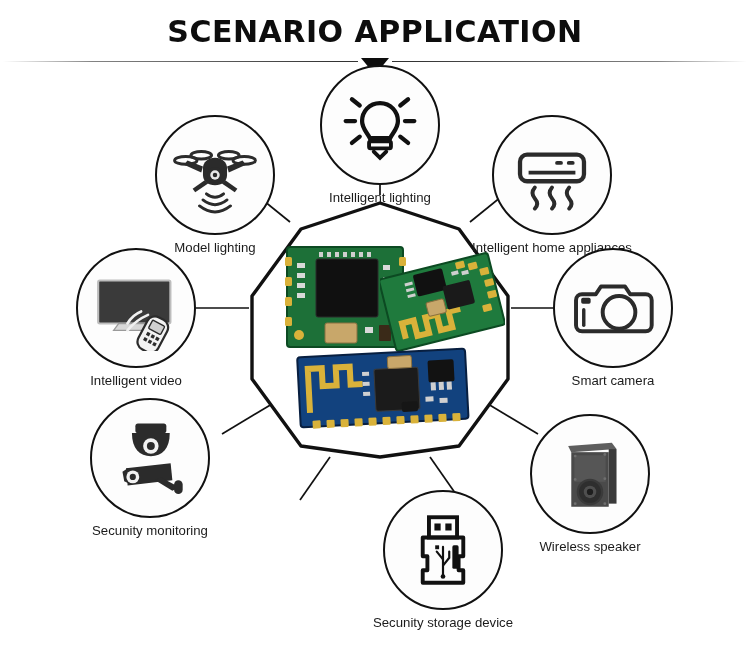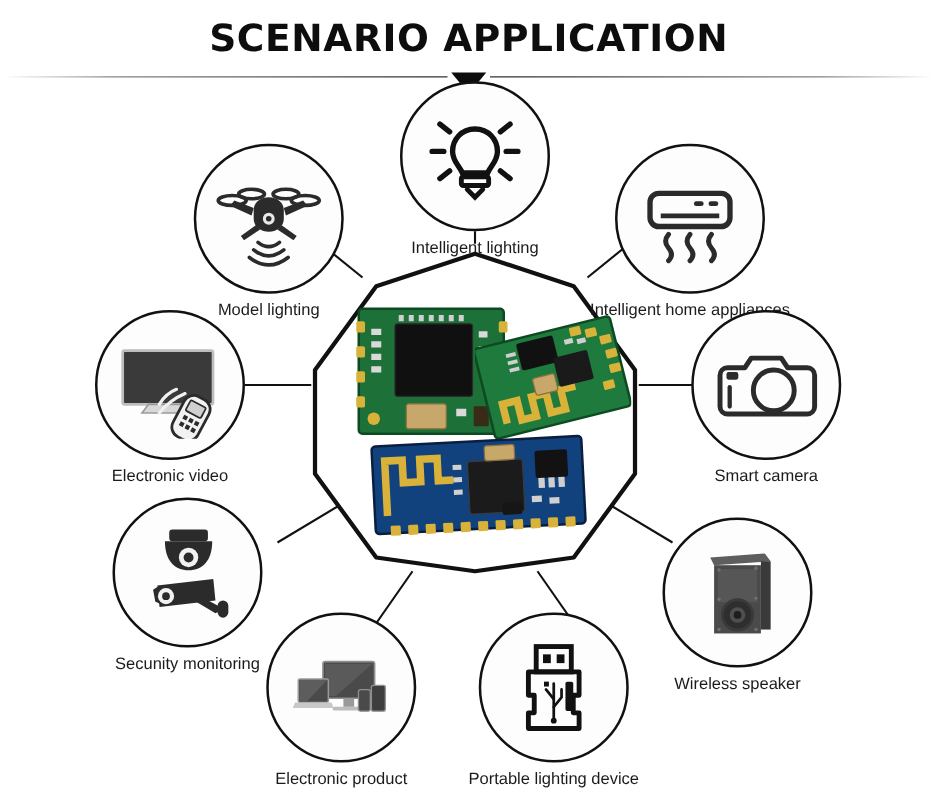--- a/index.html
+++ b/index.html
@@ -359,21 +359,21 @@
             <rect x="63" y="81" width="4" height="4"></rect>
               <rect x="69" y="81" width="4" height="4"></rect>
               <rect x="75" y="81" width="4" height="4"></rect>
             <rect x="63" y="88" width="4" height="4"></rect>
               <rect x="69" y="88" width="4" height="4"></rect>
               <rect x="75" y="88" width="4" height="4"></rect>
           </g>
         </g>
       </svg>
     </div>
-    <div class="label">Electronic video</div>
+    <div class="label">Intelligent video</div>
   </div>
 
   <div class="node" style="left:90px; top:398px;">
     <div class="circle">
       <svg class="art-wide" viewBox="0 0 100 100">
 
         <rect x="33" y="10" width="36" height="11" rx="3" fill="#2b2b2b"></rect>
         <path d="M29 21 L73 21 C73 39 64 48 51 48 C38 48 29 39 29 21 Z" fill="#2b2b2b"></path>
         <circle cx="51" cy="36" r="9" fill="#f2f2f2"></circle>
         <circle cx="51" cy="36" r="4.6" fill="#2b2b2b"></circle>
@@ -424,40 +424,20 @@
           <circle cx="31" cy="88" r="1.8"></circle>
             <circle cx="69" cy="88" r="1.8"></circle>
           <circle cx="31" cy="57" r="1.8"></circle>
             <circle cx="69" cy="56" r="1.8"></circle>
         </g>
       </svg>
     </div>
     <div class="label">Wireless speaker</div>
   </div>
 
-  <div class="node" style="left:213px; top:490px;">
-    <div class="circle">
-      <svg class="art-wide" viewBox="0 0 100 100">
-
-        <rect x="33" y="26" width="48" height="34" rx="2" fill="#4a4a4a" stroke="#8f8f8f" stroke-width="1.6"></rect>
-        <path d="M35 28 L79 28 L45 58 L35 58 Z" fill="#5a5a5a"></path>
-        <rect x="52" y="60" width="10" height="8" fill="#9a9a9a"></rect>
-        <rect x="42" y="68" width="30" height="3.5" rx="1.5" fill="#bdbdbd"></rect>
-
-        <rect x="10" y="42" width="28" height="22" rx="1.6" fill="#4a4a4a" stroke="#9a9a9a" stroke-width="1.4"></rect>
-        <path d="M11 43 L37 43 L18 63 L11 63 Z" fill="#5d5d5d"></path>
-        <path d="M7 64 L41 64 L43 69 L5 69 Z" fill="#c8c8c8"></path>
-
-        <rect x="78" y="48" width="13" height="24" rx="2" fill="#3e3e3e" stroke="#8f8f8f" stroke-width="1.3"></rect>
-
-        <rect x="66" y="52" width="11" height="20" rx="2" fill="#4a4a4a" stroke="#8f8f8f" stroke-width="1.2"></rect>
-      </svg>
-    </div>
-    <div class="label wide2">Electronic product</div>
-  </div>
 
   <div class="node" style="left:383px; top:490px;">
     <div class="circle">
       <svg class="art" viewBox="0 0 100 100">
 
         <rect x="32" y="8" width="36" height="26" fill="none" stroke="#111" stroke-width="5"></rect>
         <rect x="39" y="16" width="8" height="9" fill="#111"></rect>
         <rect x="53" y="16" width="8" height="9" fill="#111"></rect>
 
         <path d="M24 34 L76 34 L76 58 L70 58 L70 76 L76 76 L76 92 L24 92 L24 76 L30 76 L30 58 L24 58 Z" fill="none" stroke="#111" stroke-width="5" stroke-linejoin="round"></path>
@@ -465,16 +445,16 @@
         <g stroke="#111" stroke-width="2.8" fill="none" stroke-linecap="round">
           <line x1="50" y1="46" x2="50" y2="84"></line>
           <path d="M42 52 L50 62"></path>
           <path d="M58 52 L58 60 L50 70"></path>
         </g>
         <circle cx="50" cy="84" r="3" fill="#111"></circle>
         <rect x="40" y="44" width="5" height="5" fill="#111"></rect>
         <rect x="62" y="44" width="8" height="30" rx="2" fill="#111"></rect>
       </svg>
     </div>
-    <div class="label wide2">Portable lighting device</div>
+    <div class="label wide2">Secunity storage device</div>
   </div>
 
 </div>
 
 </body></html>

